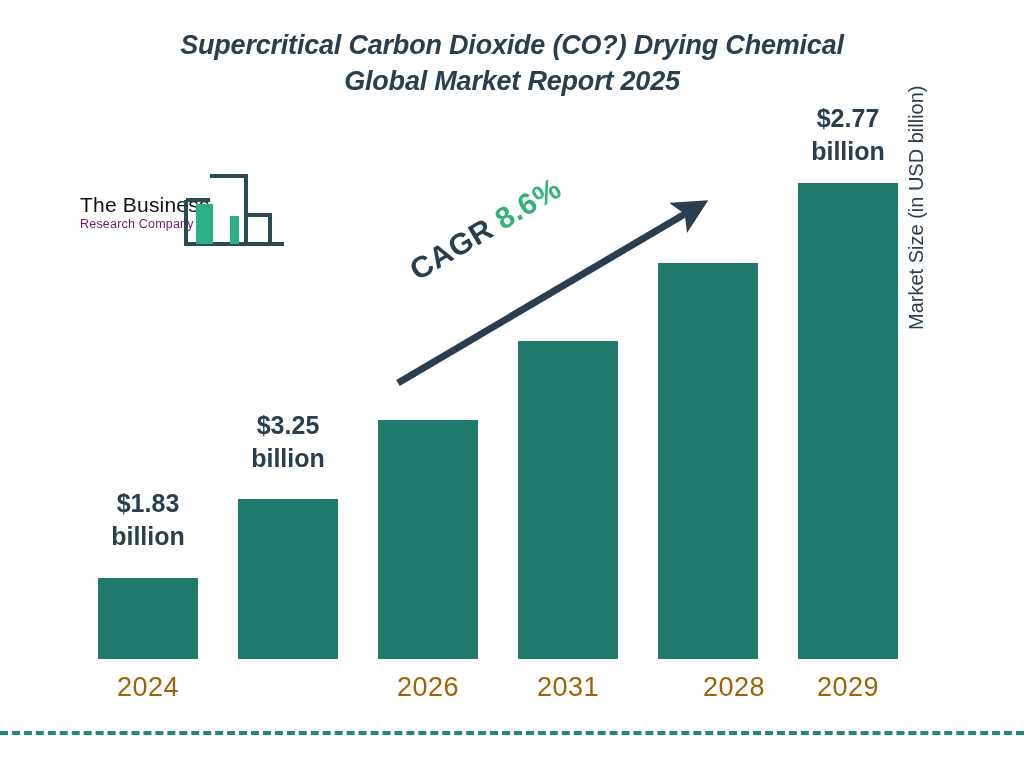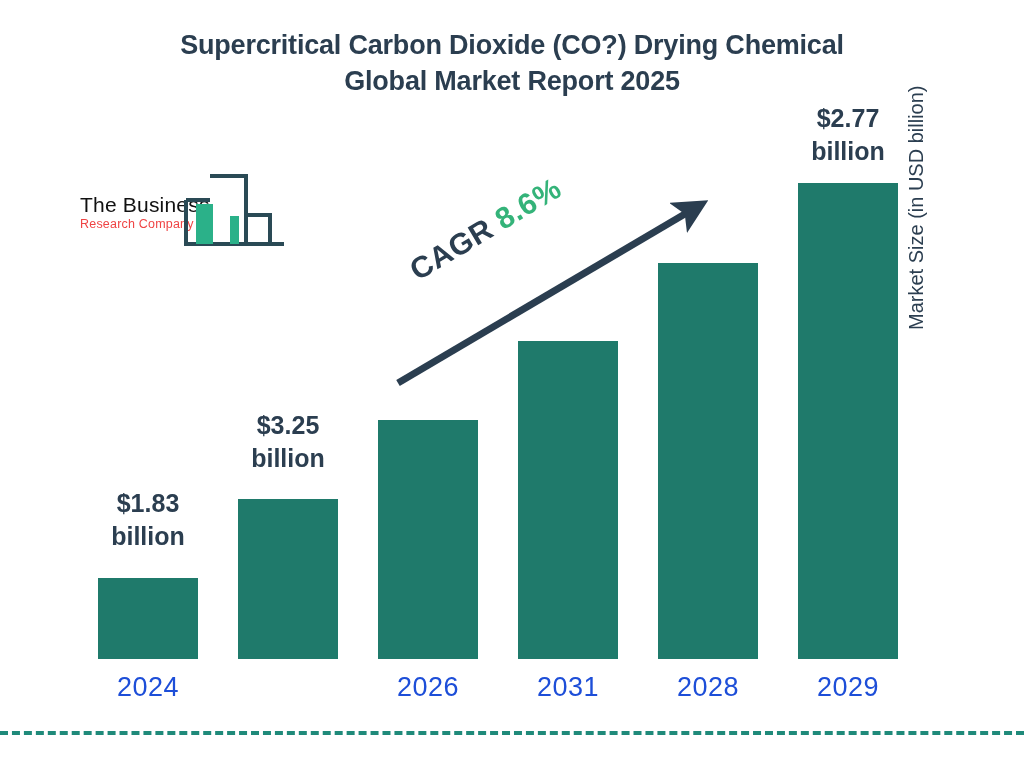--- a/index.html
+++ b/index.html
@@ -24,20 +24,21 @@
     position: absolute;
     left: 60px;
     top: 28px;
     width: 904px;
     text-align: center;
     color: #2b3e50;
     font-size: 27px;
     font-weight: bold;
     line-height: 1.33;
     letter-spacing: -0.2px;
+    font-style: italic;
   }
   .title-line { display: block; }
 
   
   .logo {
     position: absolute;
     left: 78px;
     top: 172px;
     width: 208px;
     height: 80px;
@@ -53,21 +54,21 @@
     font-size: 21px;
     letter-spacing: 0.2px;
     line-height: 1.0;
     color: #111111;
   }
   .logo-text .l2 {
     display: block;
     font-size: 12.5px;
     letter-spacing: 0.2px;
     line-height: 1.5;
-    color: #ef4444;
+    color: #701a75;
   }
   .logo-mark {
     position: absolute;
     left: 106px;
     top: 0px;
   }
 
   
   .plot {
     position: absolute;
@@ -89,21 +90,21 @@
     font-size: 25px;
     font-weight: bold;
     line-height: 1.3;
   }
   .bar-label span { display: block; }
   .tick {
     position: absolute;
     width: 130px;
     text-align: center;
     top: 672px;
-    color: #1d4ed8;
+    color: #a16207;
     font-size: 27px;
     letter-spacing: 0.5px;
   }
 
   
   .cagr-arrow {
     position: absolute;
     left: 0;
     top: 0;
     width: 1024px;
@@ -199,21 +200,21 @@
     </div>
 
     <div class="bar-label" style="left:783px; top:102px;">
       <span>$2.77</span>
       <span>billion</span>
     </div>
 
     <div class="tick" style="left:83px;">2024</div>
     <div class="tick" style="left:363px;">2026</div>
     <div class="tick" style="left:503px;">2031</div>
-    <div class="tick" style="left:643px;text-align:center;">2028</div>
+    <div class="tick" style="left:669px;text-align:center;">2028</div>
     <div class="tick" style="left:783px;">2029</div>
   </div>
 
   <svg class="cagr-arrow" viewBox="0 0 1024 768">
     <defs>
       <marker id="arrowhead" markerWidth="5" markerHeight="5" refX="2.8" refY="2.5" orient="auto">
         <path d="M0,0 L5,2.5 L0,5 L1.1,2.5 z" fill="#2b3e50"></path>
       </marker>
     </defs>
     <line x1="398" y1="383" x2="695" y2="208" stroke="#2b3e50" stroke-width="7" stroke-linecap="butt" marker-end="url(#arrowhead)"></line>

